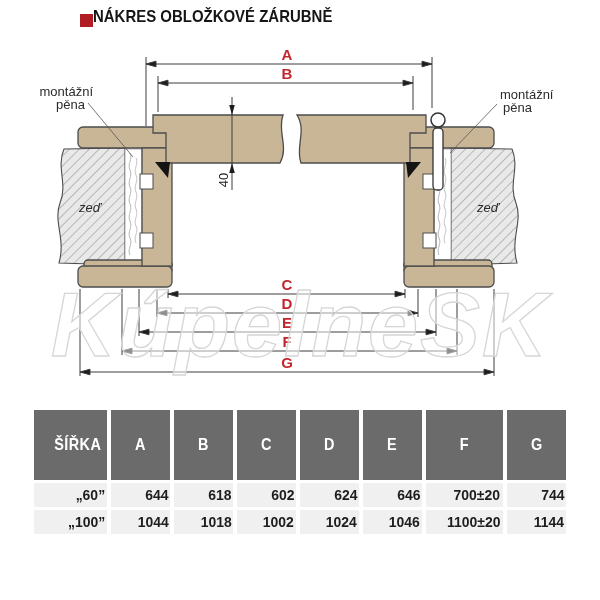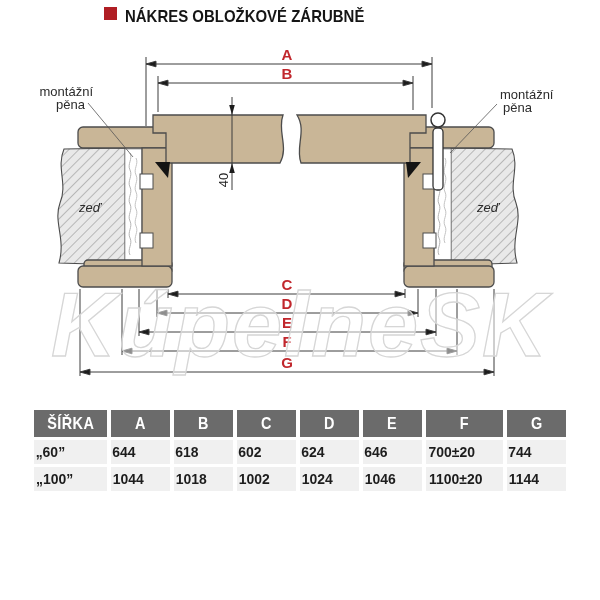--- a/index.html
+++ b/index.html
@@ -1,28 +1,28 @@
 <!DOCTYPE html>
 <html><head>
 <meta charset="utf-8">
 <style>
   html,body{margin:0;padding:0;background:#fff;}
   .page{position:relative;width:600px;height:600px;background:#fff;overflow:hidden;
         font-family:"Liberation Sans",sans-serif;}
-  .title-row{position:absolute;left:104px;top:7px;display:flex;align-items:flex-start;gap:8px;z-index:5;}
+  .title-row{position:absolute;left:80px;top:7px;display:flex;align-items:flex-end;gap:0;z-index:5;}
   .title-bullet{width:13px;height:13px;background:#b01e24;flex:0 0 auto;}
   .title-row h1{margin:0;font-size:17px;font-weight:700;color:#151515;letter-spacing:0px;
         transform:scaleX(.88);transform-origin:left center;white-space:nowrap;}
   svg.diagram{position:absolute;left:0;top:0;}
   table.dims{position:absolute;left:30px;top:407px;width:540px;table-layout:fixed;
         border-collapse:separate;border-spacing:4px 3px;}
-  table.dims th{background:#6b6b6b;color:#fff;height:27px;font-weight:700;font-size:17px;
-        text-align:center;padding:0;}
+  table.dims th{background:#6b6b6b;color:#fff;height:38px;font-weight:700;font-size:17px;
+        text-align:center;padding:16px;}
   table.dims td{background:#f0f0f0;color:#1d1d1d;height:24px;font-size:15.5px;
-        text-align:left;padding:0;}
+        text-align:right;padding:0;}
   .cnd{display:inline-block;transform:scaleX(.85);font-weight:700;letter-spacing:.5px;}
   .num{display:inline-block;transform:scaleX(.9);font-weight:700;}
   col.c0{width:14.5%;} col.cmid{width:11.7%;} col.cf{width:15.3%;}
 </style>
 </head>
 <body>
 
 <div class="page">
 
   <svg class="diagram" width="600" height="400" viewBox="0 0 600 400">

